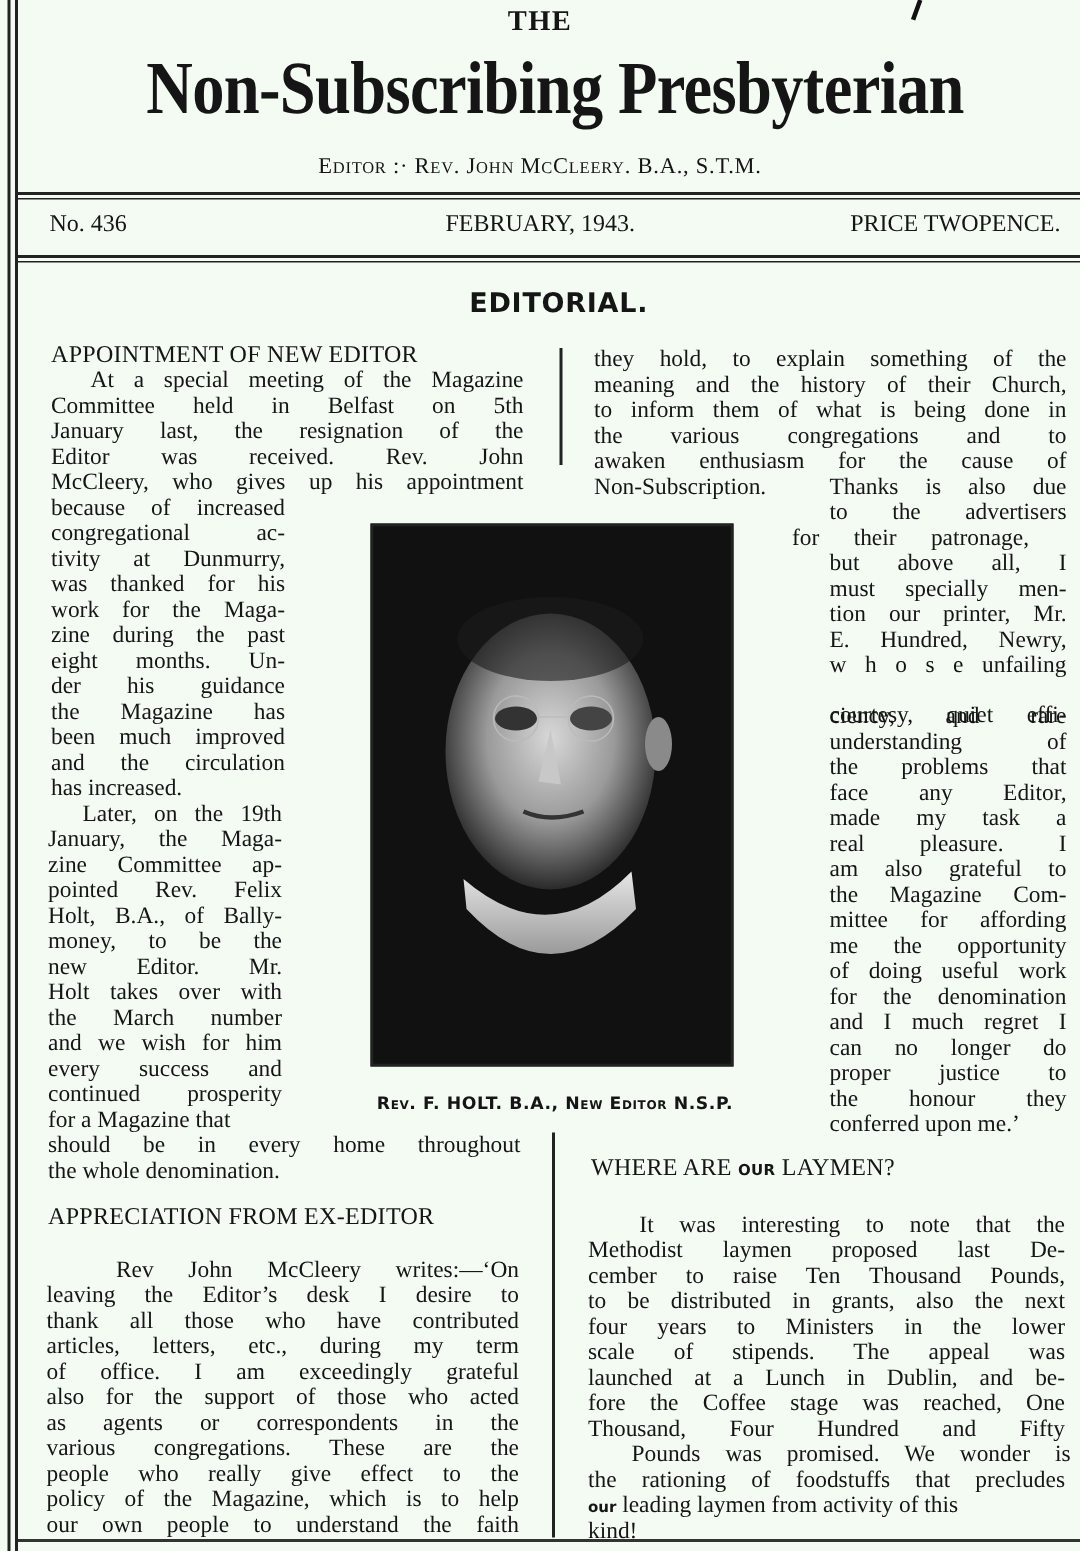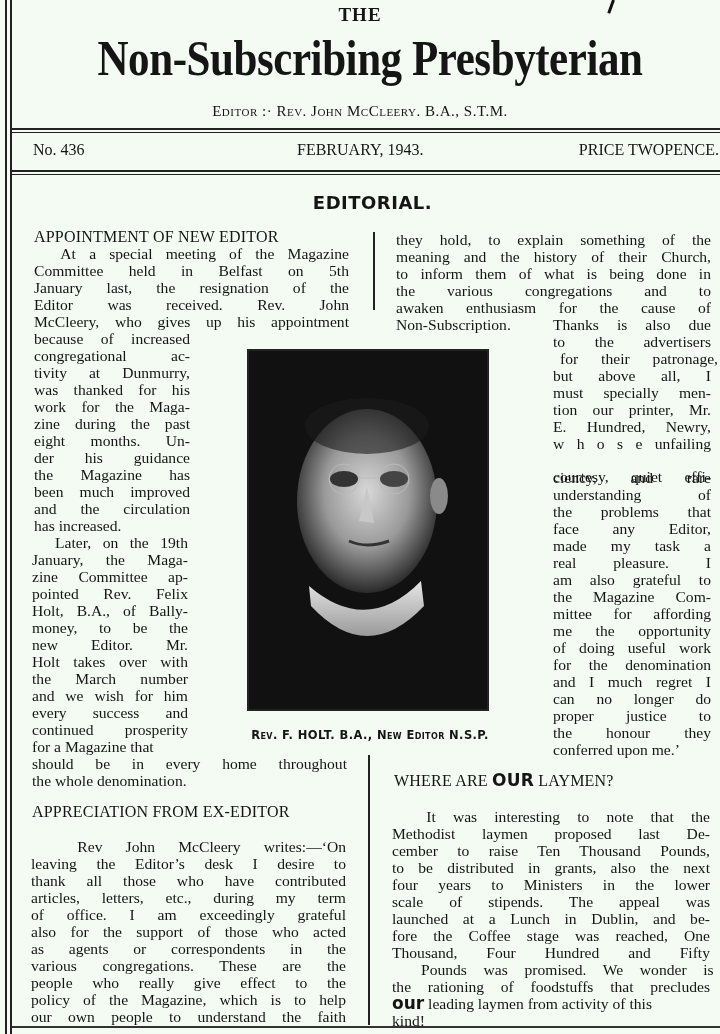--- a/index.html
+++ b/index.html
@@ -27,39 +27,39 @@
     }
     .masthead-editor {
       position: absolute; left: 0; width: 720px; top: 103px; text-align: center;
       font-size: 15px; font-variant: small-caps; letter-spacing: 0.5px;
     }
     .hrule { position: absolute; left: 12px; width: 708px; background: #222; }
     .info-bar { position: absolute; left: 12px; width: 708px; top: 137px; height: 28px; }
     .info-bar span { position: absolute; top: 4px; font-size: 16px; white-space: nowrap; }
     .info-no { left: 21px; }
     .info-date { left: 285px; }
-    .info-price { right: 1px; }
+    .info-price { right: 13px; }
 
     .editorial-title {
       position: absolute; left: 0; width: 745px; top: 192px; text-align: center;
       font-family: "DejaVu Sans", sans-serif; font-weight: bold; font-size: 18px; letter-spacing: 0.5px;
     }
 
     .col-divider-top { position: absolute; left: 373px; top: 232px; width: 1.5px; height: 78px; background: #222; }
     .col-divider-bottom { position: absolute; left: 368px; top: 755px; width: 1.5px; height: 270px; background: #222; }
 
     .text-line {
       position: absolute; font-size: 15.6px; line-height: 17px; white-space: nowrap;
       text-align: justify; text-align-last: justify;
     }
     .text-line.last { text-align-last: left; }
     .heading {
       position: absolute; font-size: 16px; white-space: nowrap; letter-spacing: 0.2px;
     }
-    .bold-sans { font-family: "DejaVu Sans", sans-serif; font-weight: bold; font-size: 17px; }
+    .bold-sans { font-family: "DejaVu Sans", sans-serif; font-weight: bold; font-size: 10px; }
 
     .photo-frame {
       position: absolute; left: 247px; top: 349px; width: 242px; height: 362px;
       border: 2px solid #222; box-sizing: border-box; background: #0d0d0d; overflow: hidden;
     }
     .photo-frame .inner-border { position: absolute; left: 3px; top: 3px; right: 3px; bottom: 3px; border: 1px solid #666; }
     .photo-caption {
       position: absolute; left: 230px; width: 280px; top: 728px; text-align: center;
       font-family: "DejaVu Sans", sans-serif; font-size: 11.5px; font-weight: bold; font-variant: small-caps; letter-spacing: 0.4px;
       white-space: nowrap;
@@ -146,21 +146,21 @@
 
   <div class="text-line" style="left:396px;width:315px;top:231px;">they hold, to explain something of the</div>
   <div class="text-line" style="left:396px;width:315px;top:248px;">meaning and the history of their Church,</div>
   <div class="text-line" style="left:396px;width:315px;top:265px;">to inform them of what is being done in</div>
   <div class="text-line" style="left:396px;width:315px;top:282px;">the various congregations and to</div>
   <div class="text-line" style="left:396px;width:315px;top:299px;">awaken enthusiasm for the cause of</div>
   <div class="text-line last" style="left:396px;width:160px;top:316px;">Non-Subscription.</div>
 
   <div class="text-line" style="left:553px;width:158px;top:316px;">Thanks is also due</div>
   <div class="text-line" style="left:553px;width:158px;top:333px;">to the advertisers</div>
-  <div class="text-line" style="left:528px;width:158px;top:350px;margin-left:32px;">for their patronage,</div>
+  <div class="text-line" style="left:528px;width:158px;top:350px;">for their patronage,</div>
   <div class="text-line" style="left:553px;width:158px;top:367px;">but above all, I</div>
   <div class="text-line" style="left:553px;width:158px;top:384px;">must specially men-</div>
   <div class="text-line" style="left:553px;width:158px;top:401px;">tion our printer, Mr.</div>
   <div class="text-line" style="left:553px;width:158px;top:418px;">E. Hundred, Newry,</div>
   <div class="text-line" style="left:553px;width:158px;top:435px;">w h o s e  unfailing</div>
   <div class="text-line" style="left:553px;width:158px;top:468px;">courtesy, quiet effi-</div>
   <div class="text-line" style="left:553px;width:158px;top:469px;">ciency, and rare</div>
   <div class="text-line" style="left:553px;width:158px;top:486px;">understanding of</div>
   <div class="text-line" style="left:553px;width:158px;top:503px;">the problems that</div>
   <div class="text-line" style="left:553px;width:158px;top:520px;">face any Editor,</div>

